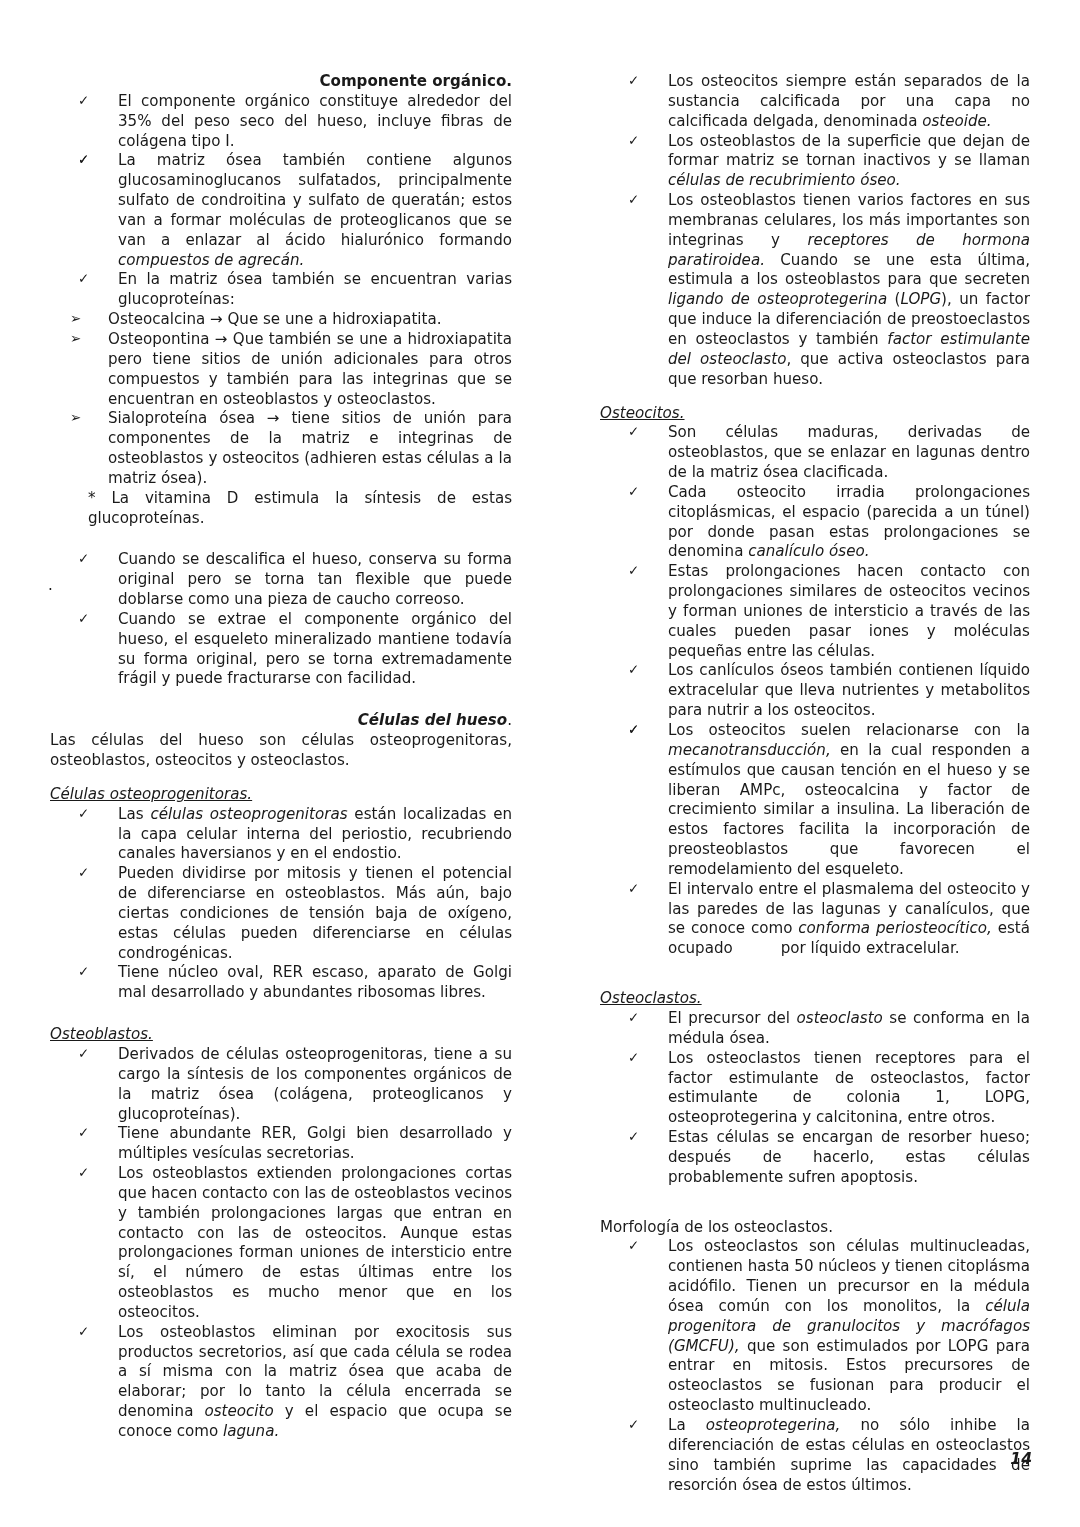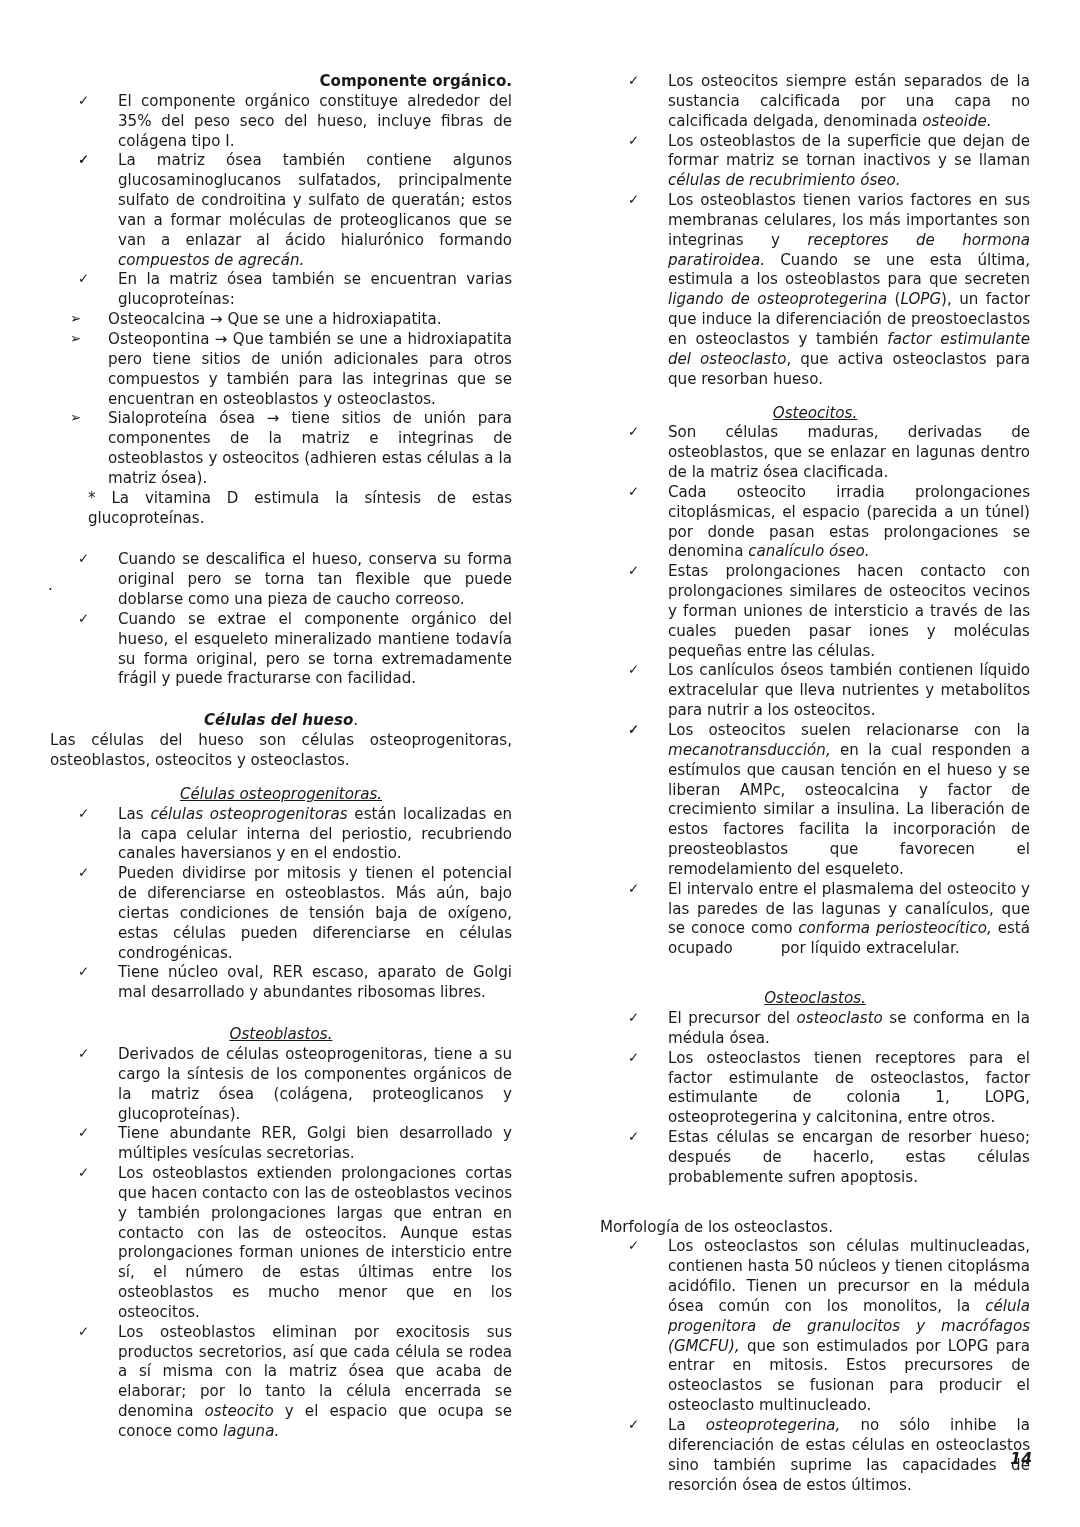--- a/index.html
+++ b/index.html
@@ -39,28 +39,28 @@
   .heading-bold {
     font-weight: bold;
     text-align: right;
     font-size: 15.1px;
     line-height: 1.315;
     margin: 0;
   }
   .heading-bolditalic {
     font-weight: bold;
     font-style: italic;
-    text-align: center;
+    text-align: right;
     font-size: 15.1px;
     line-height: 1.315;
     margin: 0;
   }
   .heading-underline {
     font-style: italic;
-    text-align: center;
+    text-align: left;
     font-size: 15.1px;
     line-height: 1.315;
     margin: 0;
   }
   .heading-underline .u {
     text-decoration: underline;
   }
   .heading-plain {
     text-align: left;
     font-size: 15.1px;

